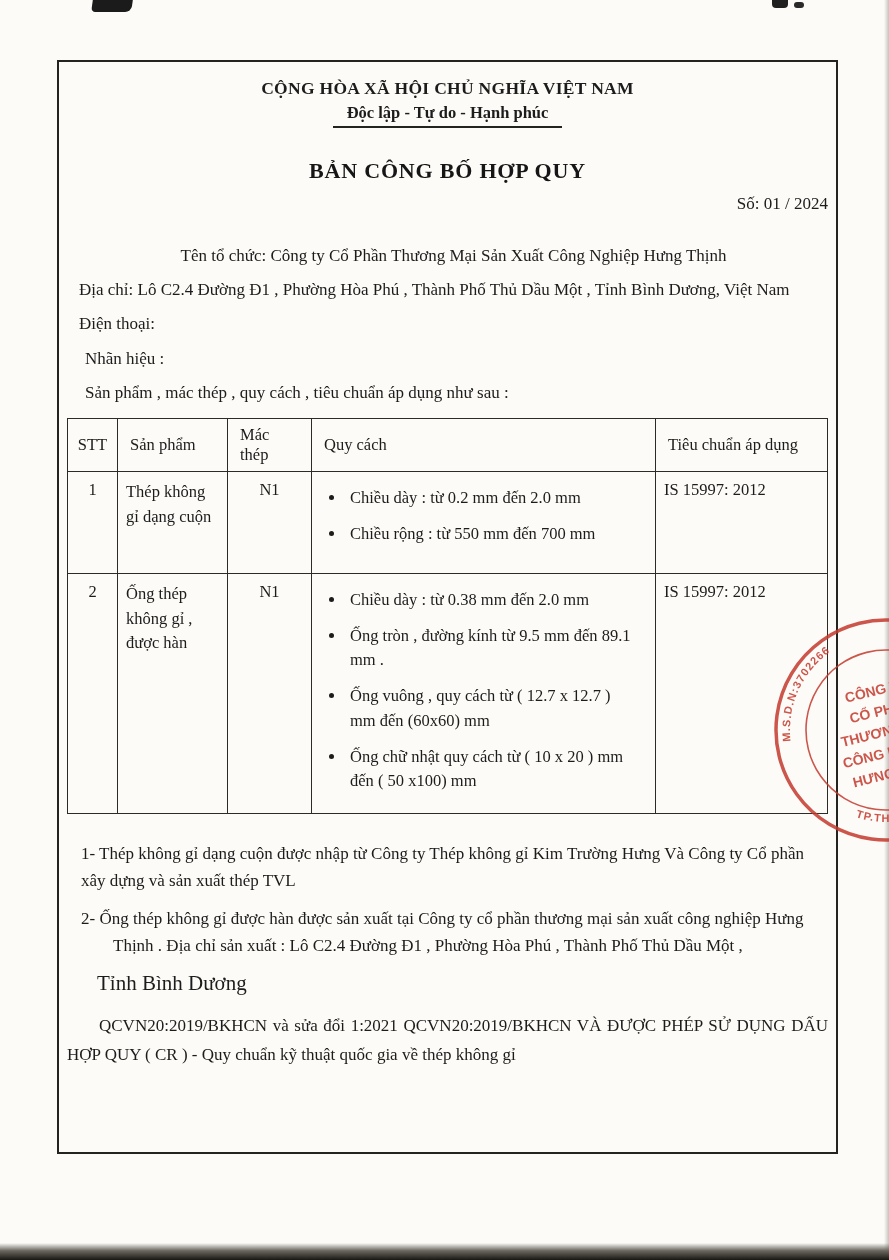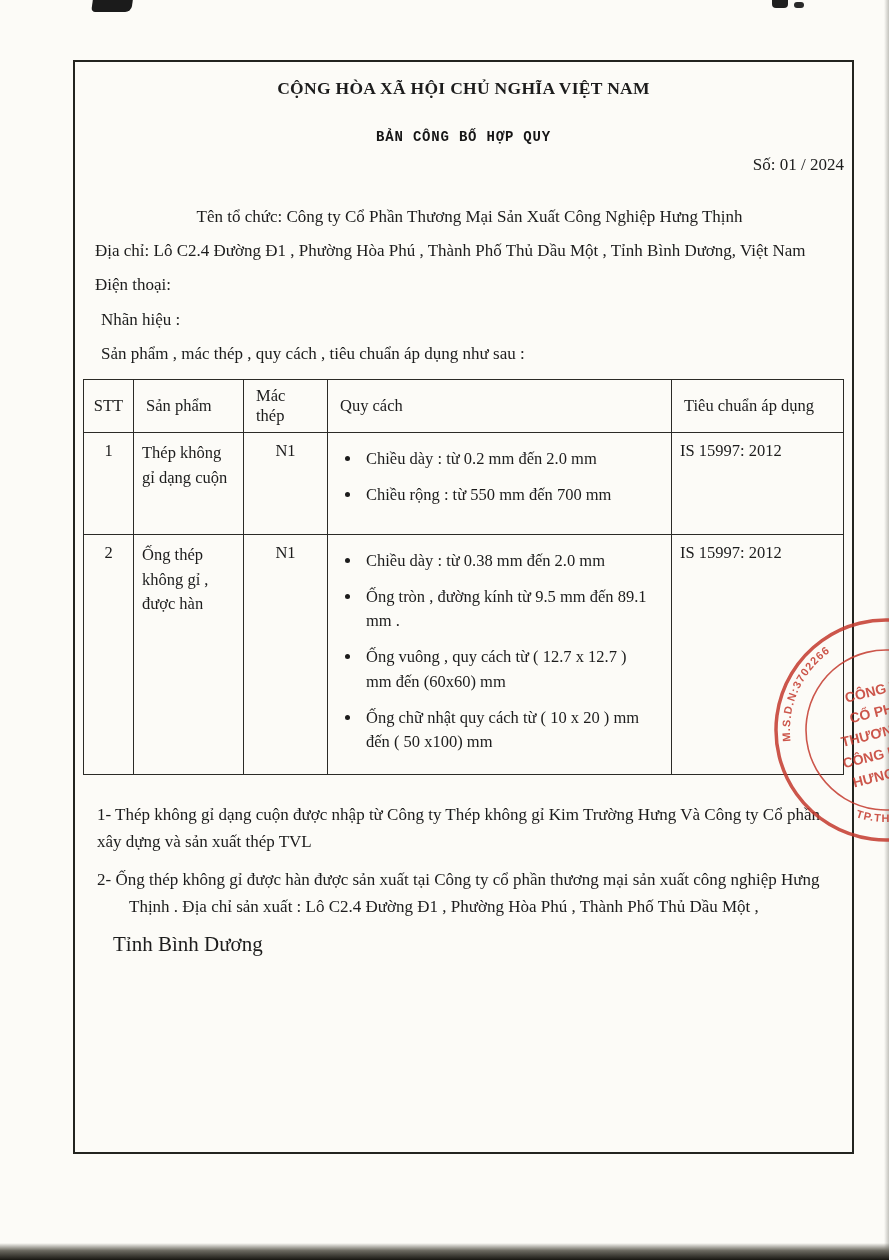--- a/index.html
+++ b/index.html
@@ -18,42 +18,42 @@
   .artifact-1 { left:92px; top:0; width:40px; height:12px; border-radius:0 0 6px 4px; transform:skewX(-8deg); }
   .artifact-2 { left:772px; top:0; width:16px; height:8px; border-radius:0 0 4px 4px; background:#202020; }
   .artifact-3 { left:794px; top:2px; width:10px; height:6px; border-radius:3px; background:#2a2a2a; }
   .right-edge { position:absolute; right:0; top:0; width:5px; height:100%;
     background:linear-gradient(to right, rgba(0,0,0,0), rgba(90,90,82,.35)); }
   .bottom-scan { position:absolute; left:0; bottom:0; width:100%; height:17px;
     background:linear-gradient(to bottom, rgba(120,118,110,0) 0%, #6a685f 45%, #181712 100%); }
 
   
   .frame {
-    position:absolute; left:73px; top:60px;
+    position:absolute; left:57px; top:60px;
     width:781px; height:1094px;
     border:2px solid #23241f;
     box-sizing:border-box;
     padding:16px 8px 10px 8px;
   }
 
   .nat-header { text-align:center; }
   .nat-title { font-weight:bold; font-size:17.5px; letter-spacing:.3px; }
   .nat-motto { margin-top:4px; }
   .nat-motto span {
     display:inline-block;
     font-weight:bold; font-size:16.5px;
     border-bottom:2px solid #23241f;
     padding:0 14px 3px 14px;
   }
 
   .doc-title {
     margin:30px 0 0 0;
     text-align:center;
-    font-family:Liberation Mono, monospace;
-    font-weight:bold; font-size:14px; letter-spacing:.8px;
+    font-family:Liberation Serif, serif;
+    font-weight:bold; font-size:22px; letter-spacing:.8px;
     color:#161616;
   }
   .doc-number { text-align:right; font-size:17px; margin-top:10px; }
 
   .line { margin:7px 0 0 12px; font-size:17px; line-height:1.6; }
   .line.indent { margin-left:18px; }
   .line.first { margin-top:28px;text-align:center; }
   b.prod { font-weight:bold; }
 
   .spec-table {
@@ -118,20 +118,23 @@
 
   <div class="artifact artifact-1"></div>
   <div class="artifact artifact-2"></div>
   <div class="artifact artifact-3"></div>
   <div class="right-edge"></div>
 
   <div class="frame">
 
     <div class="nat-header">
       <div class="nat-title">CỘNG HÒA XÃ HỘI CHỦ NGHĨA VIỆT NAM</div>
+      <div class="nat-motto">
+        <span>Độc lập - Tự do - Hạnh phúc</span>
+      </div>
     </div>
 
     <h1 class="doc-title">BẢN CÔNG BỐ HỢP QUY</h1>
     <div class="doc-number">Số: 01 / 2024</div>
 
     <p class="line first">Tên tổ chức: Công ty Cổ Phần Thương Mại Sản Xuất Công Nghiệp Hưng Thịnh</p>
     <p class="line">Địa chỉ: Lô C2.4 Đường Đ1 , Phường Hòa Phú , Thành Phố Thủ Dầu Một , Tỉnh Bình Dương, Việt Nam</p>
     <p class="line">Điện thoại:</p>
     <p class="line indent">Nhãn hiệu :</p>
     <p class="line indent">Sản phẩm , mác thép , quy cách , tiêu chuẩn áp dụng như sau :</p>
@@ -180,20 +183,21 @@
           </td>
           <td class="c-tc">IS 15997: 2012</td>
         </tr>
       </tbody>
     </table>
 
     <div class="notes">
       <p class="note">1- Thép không gỉ dạng cuộn được nhập từ Công ty Thép không gỉ Kim Trường Hưng Và Công ty Cổ phần xây dựng và sản xuất thép TVL</p>
       <p class="note hang">2- Ống thép không gỉ được hàn được sản xuất tại Công ty cổ phần thương mại sản xuất công nghiệp Hưng Thịnh . Địa chỉ sản xuất : Lô C2.4 Đường Đ1 , Phường Hòa Phú , Thành Phố Thủ Dầu Một ,</p>
       <p class="plain">Tỉnh Bình Dương</p>
+      <p class="qcvn">QCVN20:2019/BKHCN  và  sửa  đổi  1:2021  QCVN20:2019/BKHCN  VÀ  ĐƯỢC PHÉP SỬ DỤNG DẤU HỢP QUY ( CR ) -  Quy chuẩn kỹ thuật quốc gia về thép không gỉ</p>
     </div>
 
   </div>
 
   <svg class="stamp" viewBox="0 0 236 236" xmlns="http://www.w3.org/2000/svg">
     <circle class="ring" cx="118" cy="118" r="110" stroke-width="3.5"></circle>
     <circle class="ring" cx="118" cy="118" r="80" stroke-width="1.6"></circle>
     <path id="stamp-arc-top" d="M 22,118 A 96,96 0 0 1 214,118" fill="none"></path>
     <path id="stamp-arc-bottom" d="M 26,118 A 92,92 0 0 0 210,118" fill="none"></path>
     <text class="arc-text">

